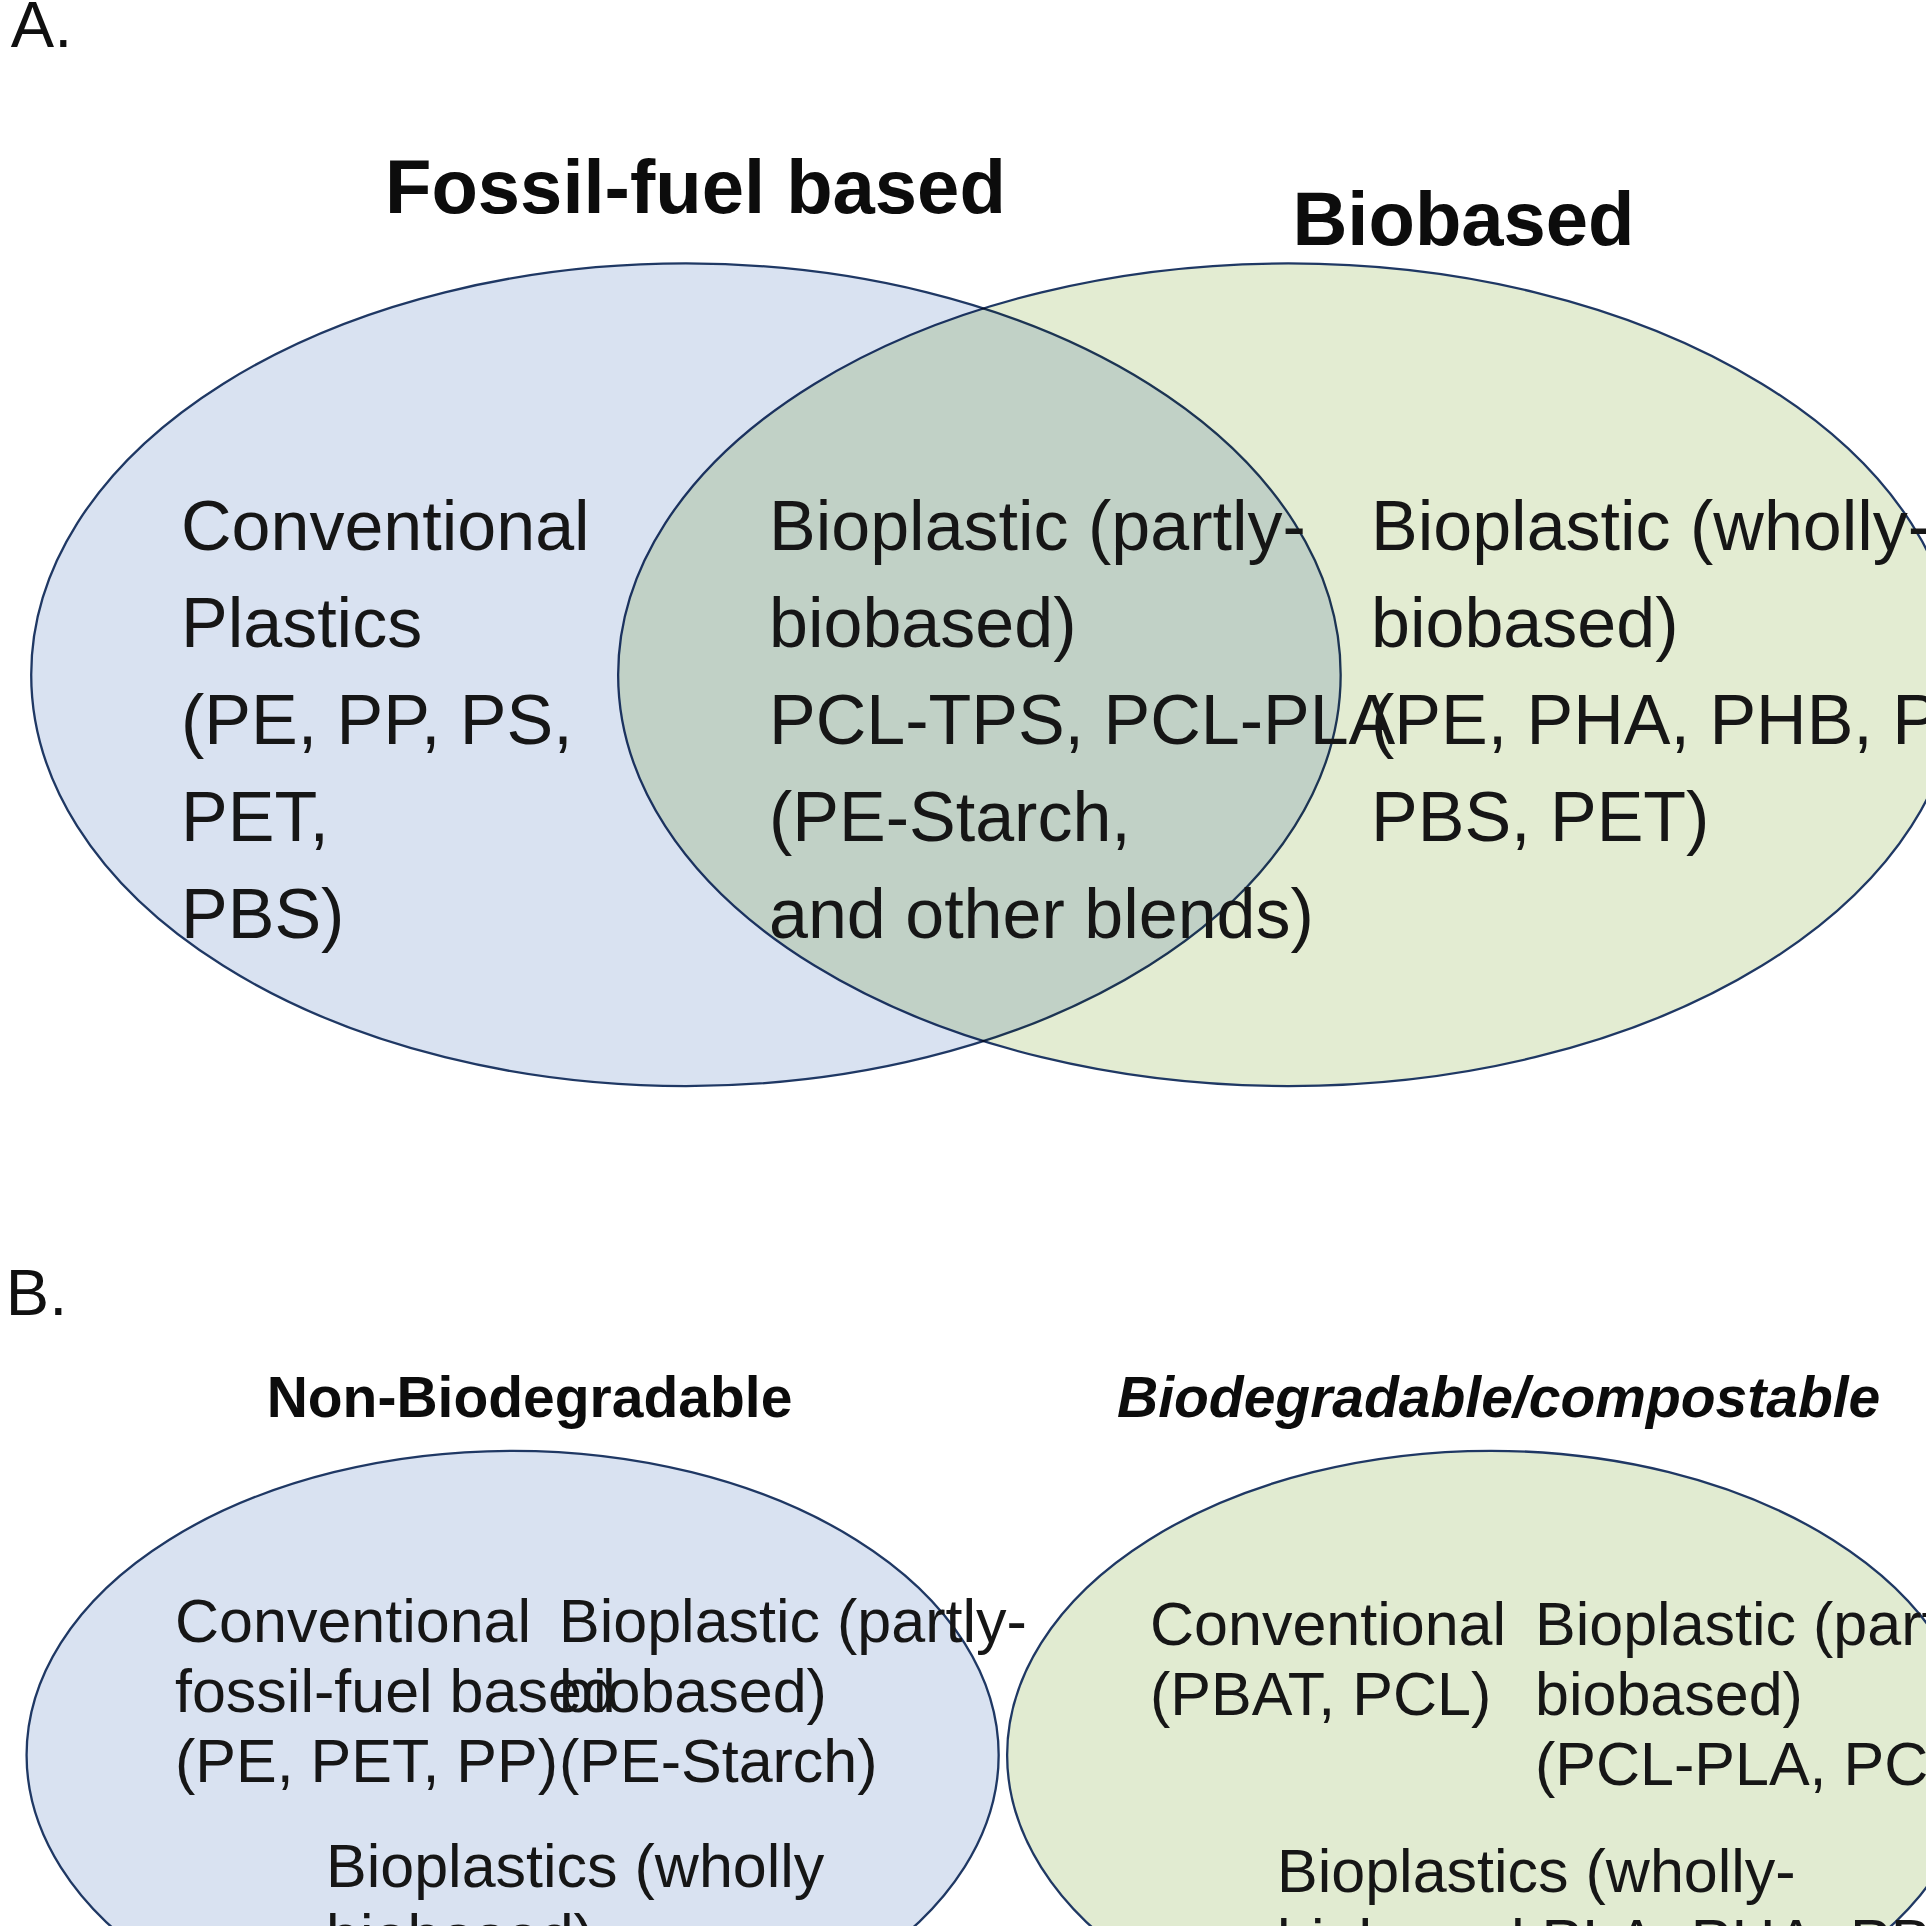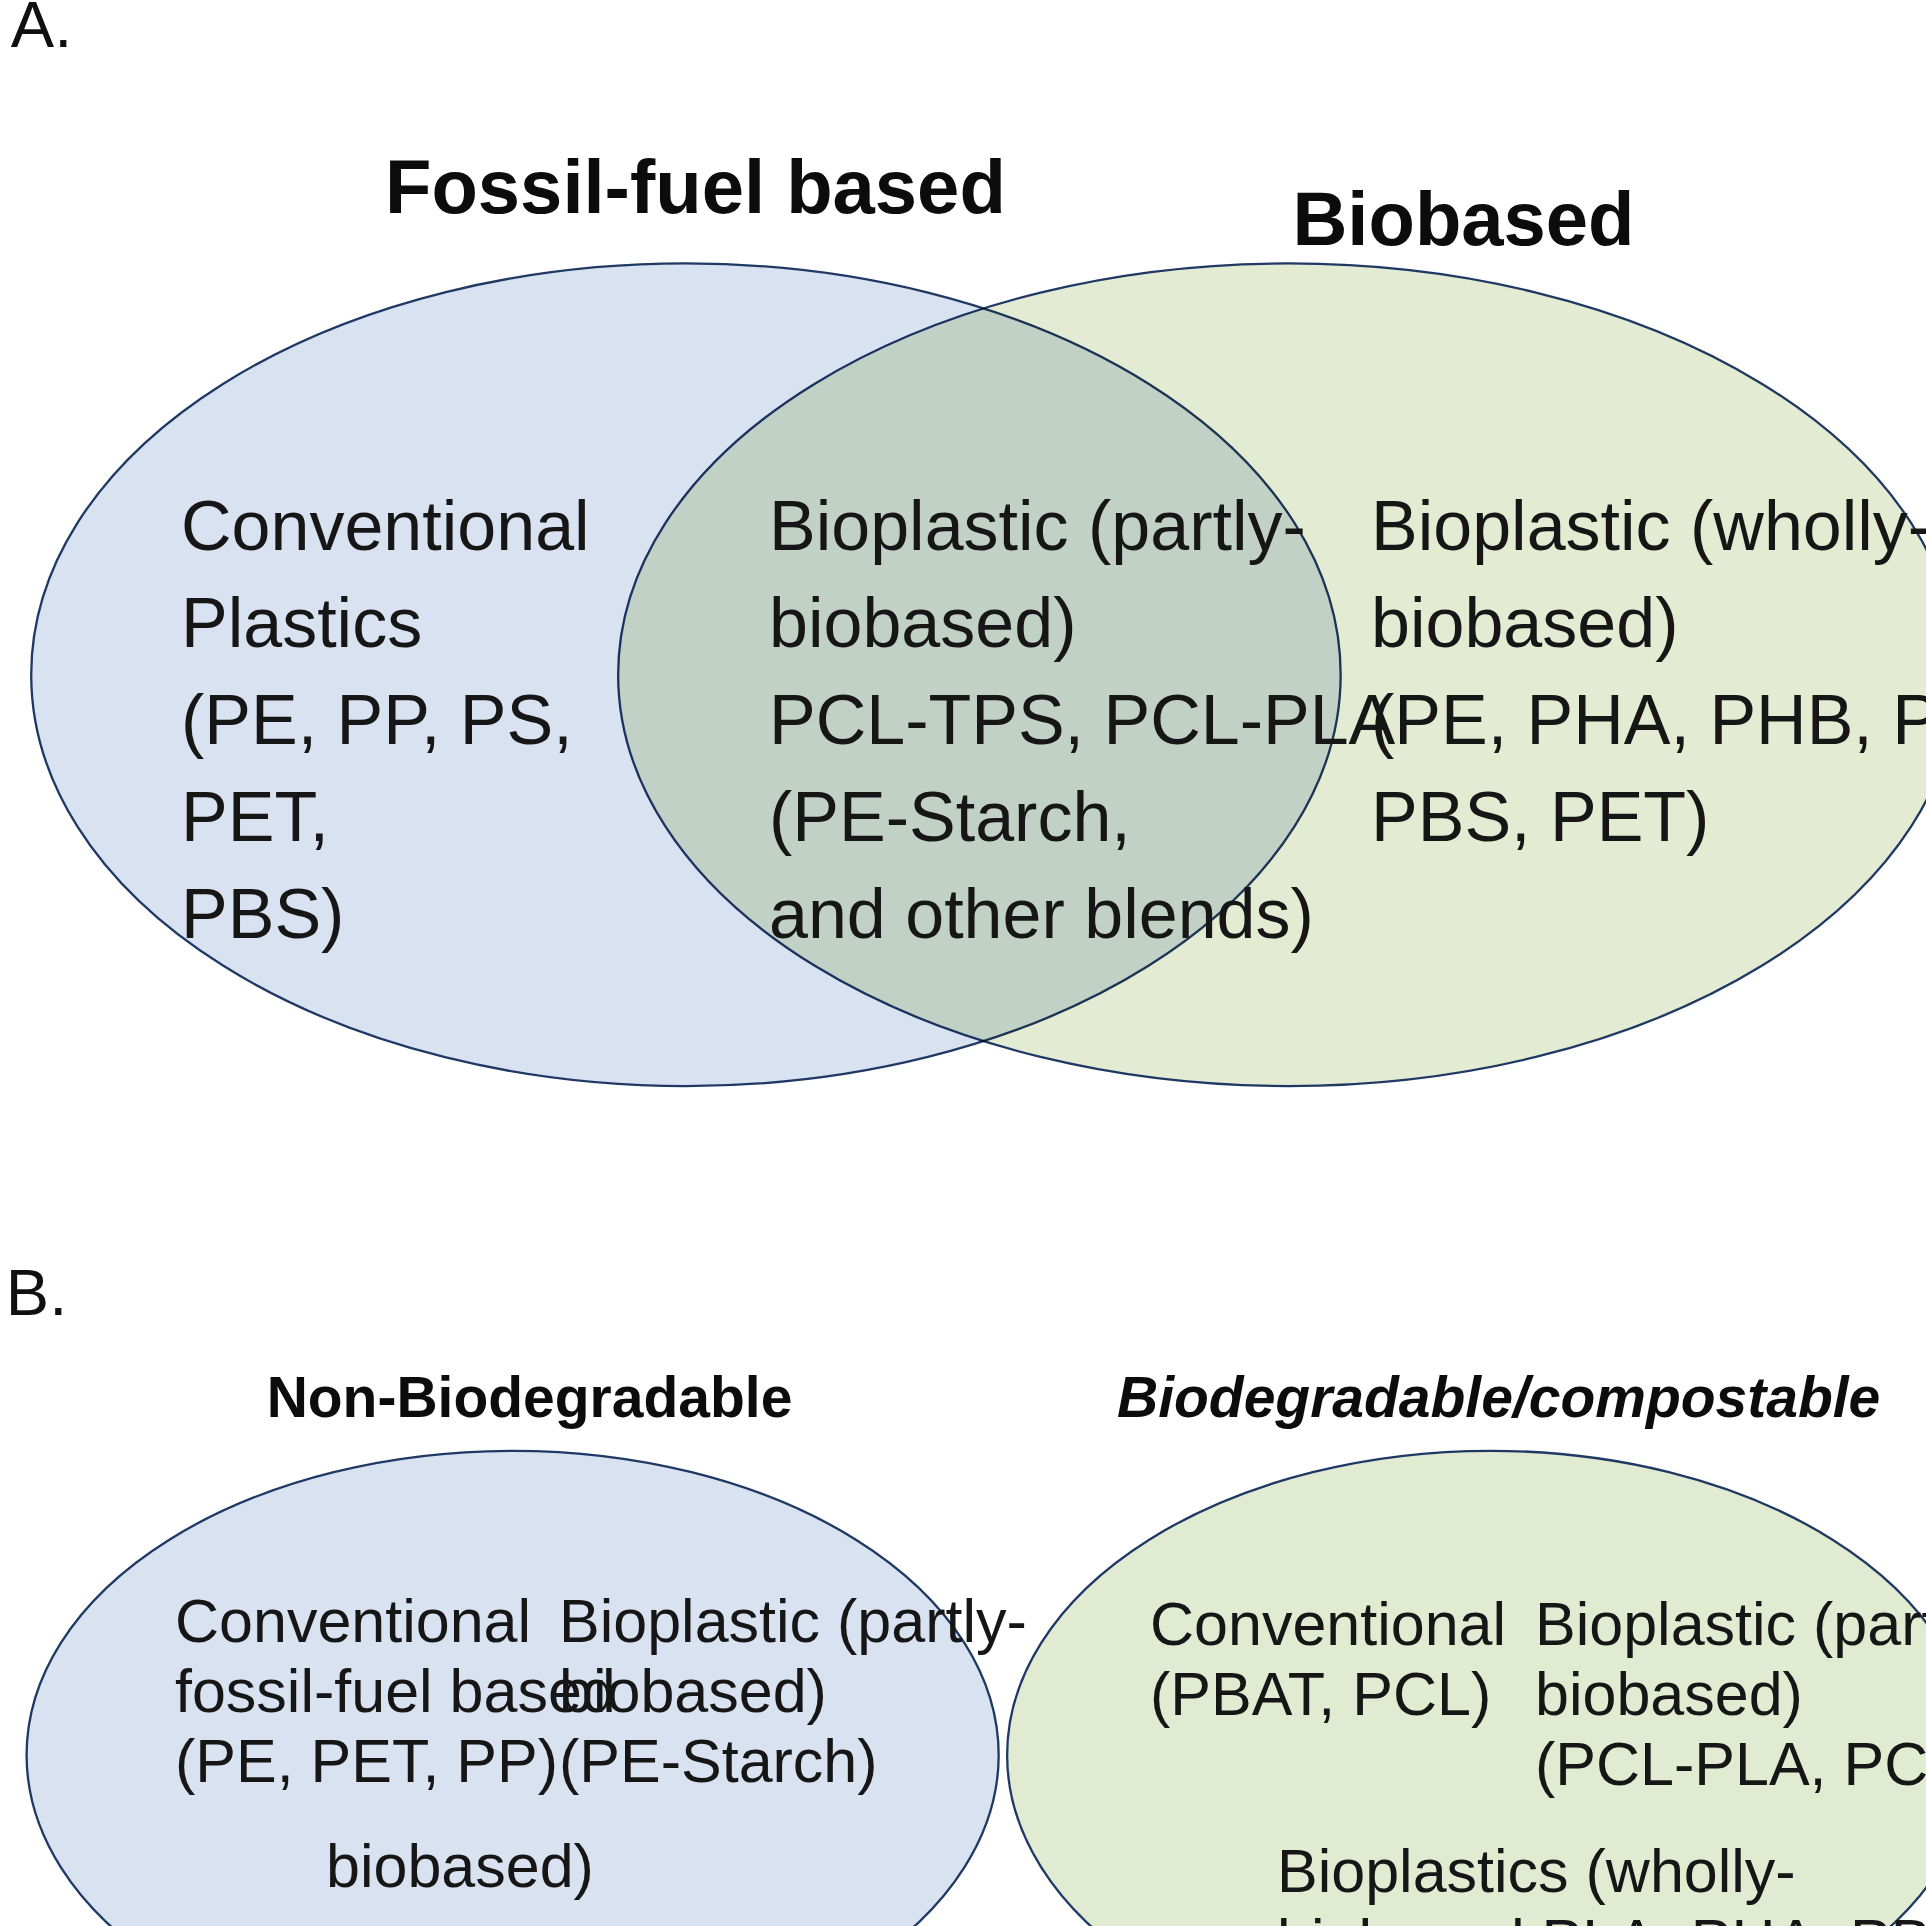--- a/index.html
+++ b/index.html
@@ -86,20 +86,21 @@
       <div class="line"><span class="it">(PE, PET, PP)</span></div>
     </div>
 
   <div class="tblock size-b" style="left:559px; top:1586px;">
       <div class="line"><span>Bioplastic (partly-</span></div>
       <div class="line"><span>biobased)</span></div>
       <div class="line"><span class="it">(PE-Starch)</span></div>
     </div>
 
   <div class="tblock size-b" style="left:326px; top:1831px;">
+      <div class="line"><span>Bioplastics (wholly</span></div>
       <div class="line"><span>biobased)</span></div>
     </div>
 
   <div class="tblock size-b" style="left:1150px; top:1589px;">
       <div class="line"><span>Conventional</span></div>
       <div class="line"><span>(PBAT, PCL)</span></div>
     </div>
 
   <div class="tblock size-b" style="left:1535px; top:1589px;">
       <div class="line"><span>Bioplastic (partly-</span></div>

